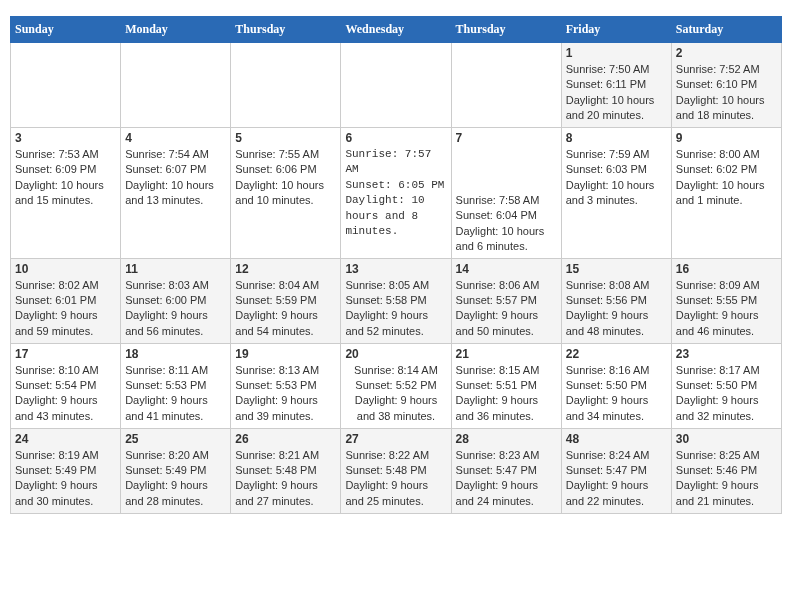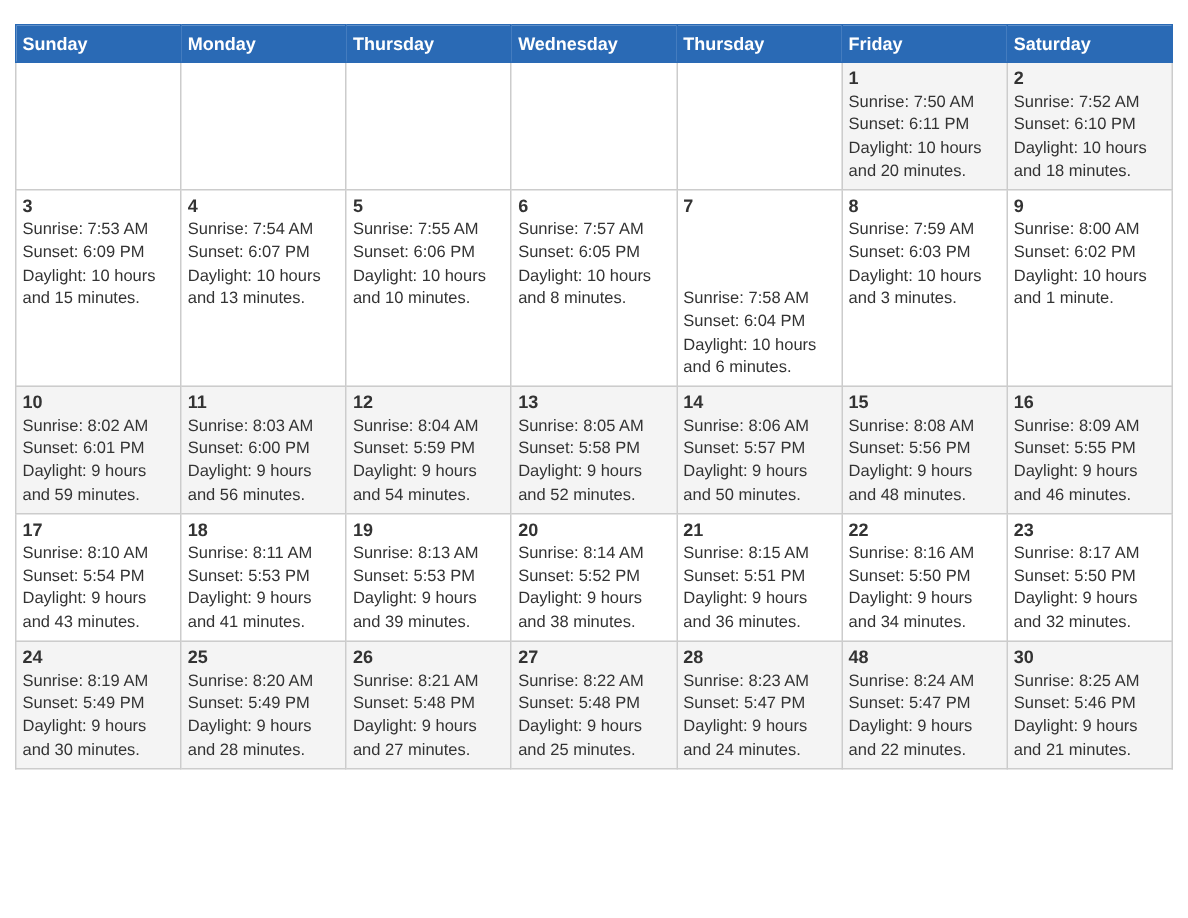--- a/index.html
+++ b/index.html
@@ -58,20 +58,21 @@
       table-layout: fixed;
     }
     thead tr th {
       background-color: #2a6ab5;
       color: #fff;
       font-size: 12px;
       font-weight: bold;
       padding: 5px 4px;
       text-align: left;
       border: 1px solid #2a6ab5;
+      font-family: Liberation Serif, serif;
     }
     tbody tr td {
       border: 1px solid #ccc;
       vertical-align: top;
       padding: 3px 4px;
       font-size: 10px;
       color: #333;
       height: 85px;
       background: #fff;
     }
@@ -147,21 +148,21 @@
 Daylight: 10 hours and 13 minutes.</div>
         </td>
         <td>
           <span class="day-number">5</span>
           <div class="cell-text" style="white-space: pre-line;">Sunrise: 7:55 AM
 Sunset: 6:06 PM
 Daylight: 10 hours and 10 minutes.</div>
         </td>
         <td>
           <span class="day-number">6</span>
-          <div class="cell-text" style="white-space: pre-line;">Sunrise: 7:57 AM
+          <div class="cell-text" style="white-space: pre-line; font-family: Liberation Mono, monospace;">Sunrise: 7:57 AM
 Sunset: 6:05 PM
 Daylight: 10 hours and 8 minutes.</div>
         </td>
         <td>
           <span class="day-number">7</span>
           <div class="cell-text" style="white-space: pre-line; margin-top: 48px;">Sunrise: 7:58 AM
 Sunset: 6:04 PM
 Daylight: 10 hours and 6 minutes.</div>
         </td>
         <td>
@@ -235,21 +236,21 @@
 Daylight: 9 hours and 41 minutes.</div>
         </td>
         <td>
           <span class="day-number">19</span>
           <div class="cell-text" style="white-space: pre-line;">Sunrise: 8:13 AM
 Sunset: 5:53 PM
 Daylight: 9 hours and 39 minutes.</div>
         </td>
         <td>
           <span class="day-number">20</span>
-          <div class="cell-text" style="white-space: pre-line;">Sunrise: 8:14 AM
+          <div class="cell-text" style="white-space: pre-line; text-align: center;">Sunrise: 8:14 AM
 Sunset: 5:52 PM
 Daylight: 9 hours and 38 minutes.</div>
         </td>
         <td>
           <span class="day-number">21</span>
           <div class="cell-text" style="white-space: pre-line;">Sunrise: 8:15 AM
 Sunset: 5:51 PM
 Daylight: 9 hours and 36 minutes.</div>
         </td>
         <td>

